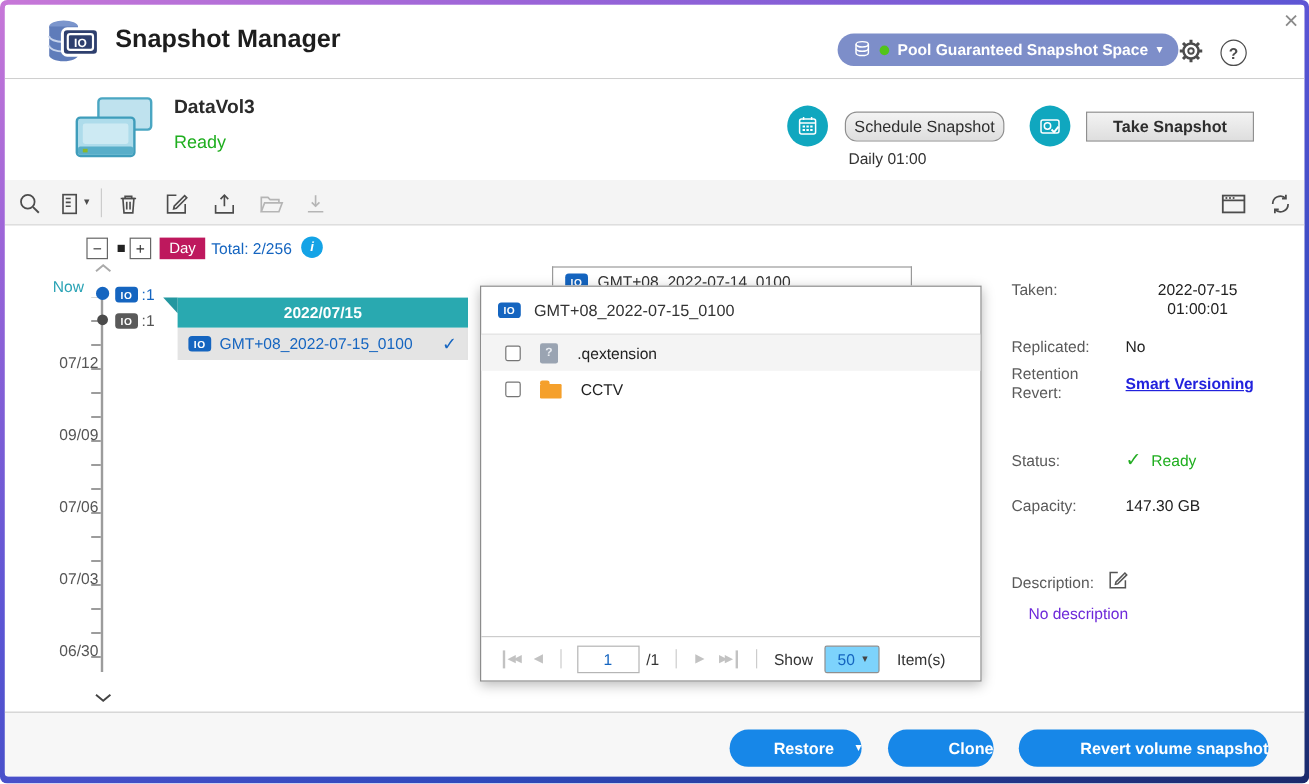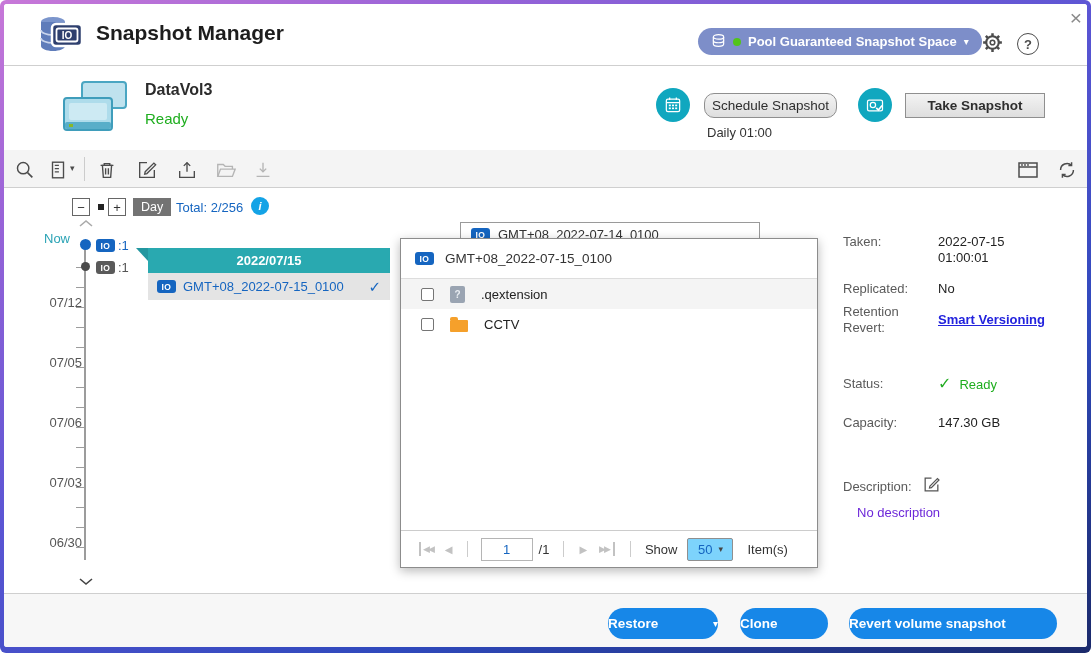--- a/index.html
+++ b/index.html
@@ -47,21 +47,21 @@
   .list-caret { position:absolute; left:66px; top:13px; font-size:9px; color:#4c4c4c; }
 
   
   .main { position:relative; height:405px; background:#fff; }
 
   .zbtn { position:absolute; top:10px; width:18px; height:18px; border:1px solid #666; background:#fff;
           display:flex; align-items:center; justify-content:center; font-size:13px; color:#333; line-height:1; cursor:pointer; }
   .z-minus { left:68px; } .z-plus { left:104px; }
   .z-dot { position:absolute; left:94px; top:16px; width:6px; height:6px; background:#222; }
   .day-badge { position:absolute; left:129px; top:10px; height:18px; line-height:18px; padding:0 8px;
-               background:#737373; color:#fff; font-size:12.5px; }
+               background:#be185d; color:#fff; font-size:12.5px; }
   .total-label { position:absolute; left:172px; top:12px; color:#1565c0; font-size:13px; }
   .info-icon { position:absolute; left:247px; top:9px; width:18px; height:18px; border-radius:50%; background:#14a3e6;
                color:#fff; font-size:11px; font-weight:bold; font-style:italic; display:flex; align-items:center; justify-content:center; cursor:pointer; }
 
   .tl-chevron { position:absolute; left:74px; cursor:pointer; }
   .tl-up { top:28px; } .tl-down { top:386px; }
   .tl-line { position:absolute; left:80px; top:52px; width:2px; height:320px; background:#9c9c9c; }
   .tl-ticks { position:absolute; left:72px; top:60px; width:8px; height:312px;
               background:repeating-linear-gradient(180deg, transparent 0 19px, #9c9c9c 19px 20px); }
   .tl-now { position:absolute; left:40px; top:43px; color:#2aa3b5; font-size:13px; }
@@ -113,34 +113,34 @@
   .pg-total { color:#333; }
   .show-label,.items-label { color:#333; }
   .size-select { width:46px; height:23px; border:1px solid #8f8f8f; border-radius:2px; background:#7dd3fc;
                  display:flex; align-items:center; justify-content:center; gap:6px; cursor:pointer; }
   .size-select .val { color:#1565c0; font-size:13px; }
   .size-select .caret { font-size:9px; color:#444; }
 
   .details { position:absolute; left:839px; top:46px; width:240px; font-size:13px; }
   .d-row { display:flex; }
   .d-label { width:95px; color:#5a5a5a; flex:none; line-height:16px; }
-  .d-value { color:#222; line-height:16px; }
+  .d-value { color:#222; line-height:16px;text-align:center; }
   .v-narrow { width:120px; }
   .link { color:#2222dd; text-decoration:underline; font-weight:bold; cursor:pointer; }
   .status-check { color:#22ac22; font-weight:bold; font-size:16px; margin-right:8px; }
   .status-val { color:#1fae1f; }
   .desc-row { display:flex; align-items:center; gap:10px; }
   .desc-label { color:#5a5a5a; }
   .no-desc { padding-left:14px; color:#6d28d9; }
 
   
   .footerbar { position:relative; height:54px; background:#f7f7f7; border-top:1px solid #cfcfcf; }
   .blue-btn { position:absolute; top:14px; height:31px; border:none; border-radius:16px; background:#1787e8;
               color:#fff; font-size:13.5px; font-weight:bold; font-family:inherit; cursor:pointer;
-              display:flex; align-items:center; justify-content:space-between; gap:18px; }
+              display:flex; align-items:center; justify-content:flex-end; gap:18px; }
   .b-restore { left:604px; width:110px; } .b-clone { left:736px; width:88px; } .b-revert { left:845px; width:208px; }
   .btn-caret { font-size:10px; }
 </style>
 </head>
 <body>
 
 <div class="frame">
 <div class="window">
 
   <div class="titlebar">
@@ -317,21 +317,21 @@
     <span class="tl-dot-gray"></span>
     <span class="tl-mark mk-blue">
       <span class="io-badge">IO</span>
       <span>:1</span>
     </span>
     <span class="tl-mark mk-gray">
       <span class="io-badge io-gray">IO</span>
       <span>:1</span>
     </span>
     <span class="tl-date" style="top:107px">07/12</span>
-    <span class="tl-date" style="top:167px">07/05</span>
+    <span class="tl-date" style="top:167px">09/09</span>
     <span class="tl-date" style="top:227px">07/06</span>
     <span class="tl-date" style="top:287px">07/03</span>
     <span class="tl-date" style="top:347px">06/30</span>
     <span class="tl-chevron tl-down">
       <svg width="16" height="9" viewBox="0 0 16 9">
             <path d="M2 2l6 5 6-5" fill="none" stroke="#444" stroke-width="1.6"></path>
           </svg>
     </span>
 
     <div class="snapbox">

